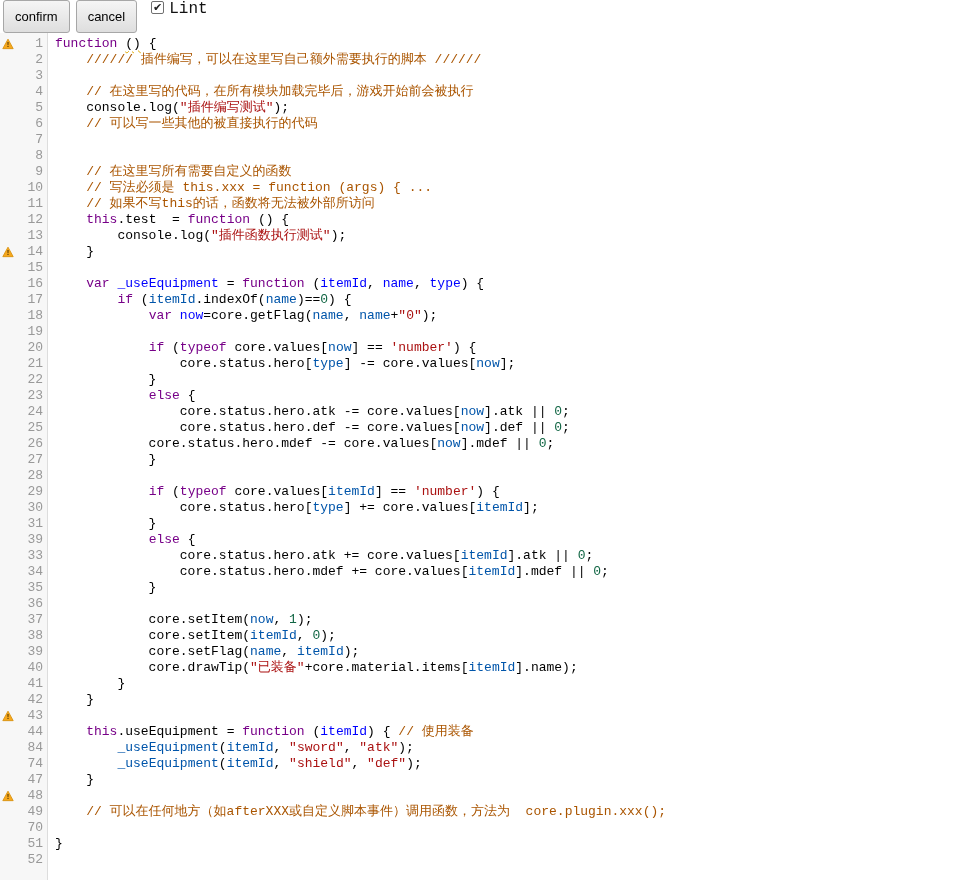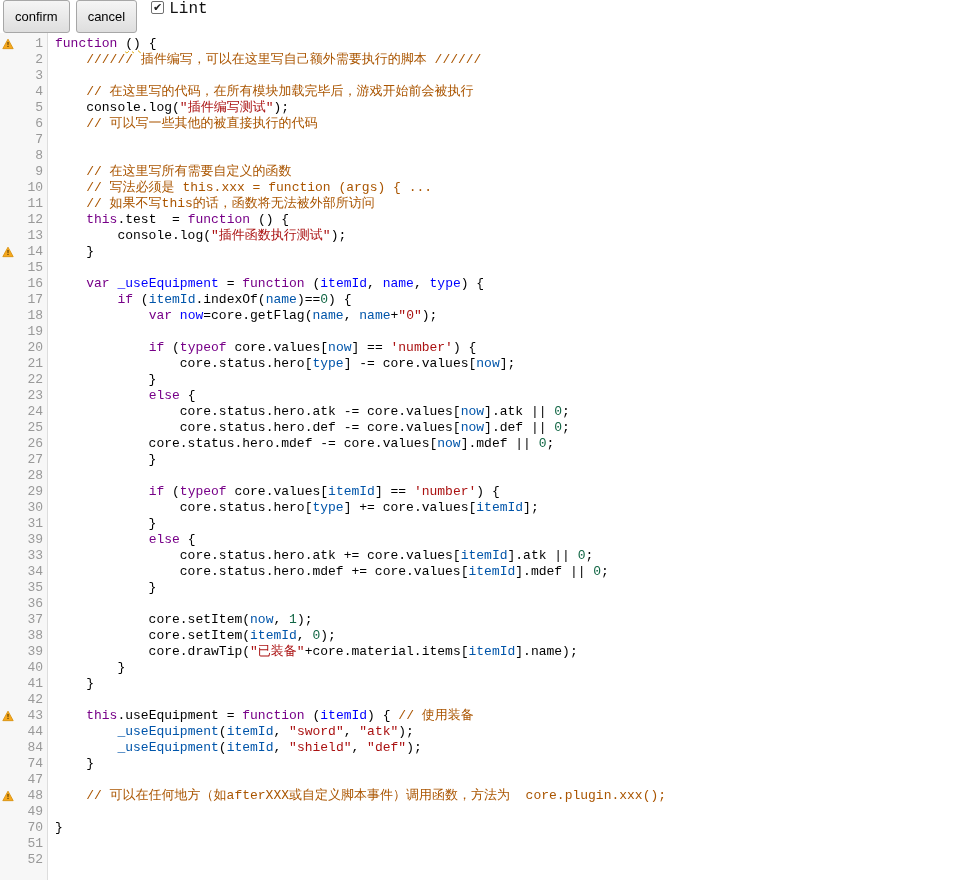--- a/index.html
+++ b/index.html
@@ -338,20 +338,21 @@
       <div class="cline"><span class="tk-pl">            </span><span class="tk-kw">if</span><span class="tk-pl"> (</span><span class="tk-kw">typeof</span><span class="tk-pl"> core.values[</span><span class="tk-v2">itemId</span><span class="tk-pl">] == </span><span class="tk-str">'number'</span><span class="tk-pl">) {</span></div>
       <div class="cline"><span class="tk-pl">                core.status.hero[</span><span class="tk-v2">type</span><span class="tk-pl">] += core.values[</span><span class="tk-v2">itemId</span><span class="tk-pl">];</span></div>
       <div class="cline"><span class="tk-pl">            }</span></div>
       <div class="cline"><span class="tk-pl">            </span><span class="tk-kw">else</span><span class="tk-pl"> {</span></div>
       <div class="cline"><span class="tk-pl">                core.status.hero.atk += core.values[</span><span class="tk-v2">itemId</span><span class="tk-pl">].atk || </span><span class="tk-num">0</span><span class="tk-pl">;</span></div>
       <div class="cline"><span class="tk-pl">                core.status.hero.mdef += core.values[</span><span class="tk-v2">itemId</span><span class="tk-pl">].mdef || </span><span class="tk-num">0</span><span class="tk-pl">;</span></div>
       <div class="cline"><span class="tk-pl">            }</span></div>
       <div class="cline"></div>
       <div class="cline"><span class="tk-pl">            core.setItem(</span><span class="tk-v2">now</span><span class="tk-pl">, </span><span class="tk-num">1</span><span class="tk-pl">);</span></div>
       <div class="cline"><span class="tk-pl">            core.setItem(</span><span class="tk-v2">itemId</span><span class="tk-pl">, </span><span class="tk-num">0</span><span class="tk-pl">);</span></div>
+      <div class="cline"><span class="tk-pl">            core.setFlag(</span><span class="tk-v2">name</span><span class="tk-pl">, </span><span class="tk-v2">itemId</span><span class="tk-pl">);</span></div>
       <div class="cline"><span class="tk-pl">            core.drawTip(</span><span class="tk-str">"已装备"</span><span class="tk-pl">+core.material.items[</span><span class="tk-v2">itemId</span><span class="tk-pl">].name);</span></div>
       <div class="cline"><span class="tk-pl">        }</span></div>
       <div class="cline"><span class="tk-pl">    }</span></div>
       <div class="cline"></div>
       <div class="cline"><span class="tk-pl">    </span><span class="tk-kw">this</span><span class="tk-pl">.useEquipment = </span><span class="tk-kw">function</span><span class="tk-pl"> (</span><span class="tk-def">itemId</span><span class="tk-pl">) { </span><span class="tk-cmt">// 使用装备</span></div>
       <div class="cline"><span class="tk-pl">        </span><span class="tk-v2">_useEquipment</span><span class="tk-pl">(</span><span class="tk-v2">itemId</span><span class="tk-pl">, </span><span class="tk-str">"sword"</span><span class="tk-pl">, </span><span class="tk-str">"atk"</span><span class="tk-pl">);</span></div>
       <div class="cline"><span class="tk-pl">        </span><span class="tk-v2">_useEquipment</span><span class="tk-pl">(</span><span class="tk-v2">itemId</span><span class="tk-pl">, </span><span class="tk-str">"shield"</span><span class="tk-pl">, </span><span class="tk-str">"def"</span><span class="tk-pl">);</span></div>
       <div class="cline"><span class="tk-pl">    }</span></div>
       <div class="cline"></div>
       <div class="cline"><span class="tk-cmt">    // 可以在任何地方（如afterXXX或自定义脚本事件）调用函数，方法为  core.plugin.xxx();</span></div>

